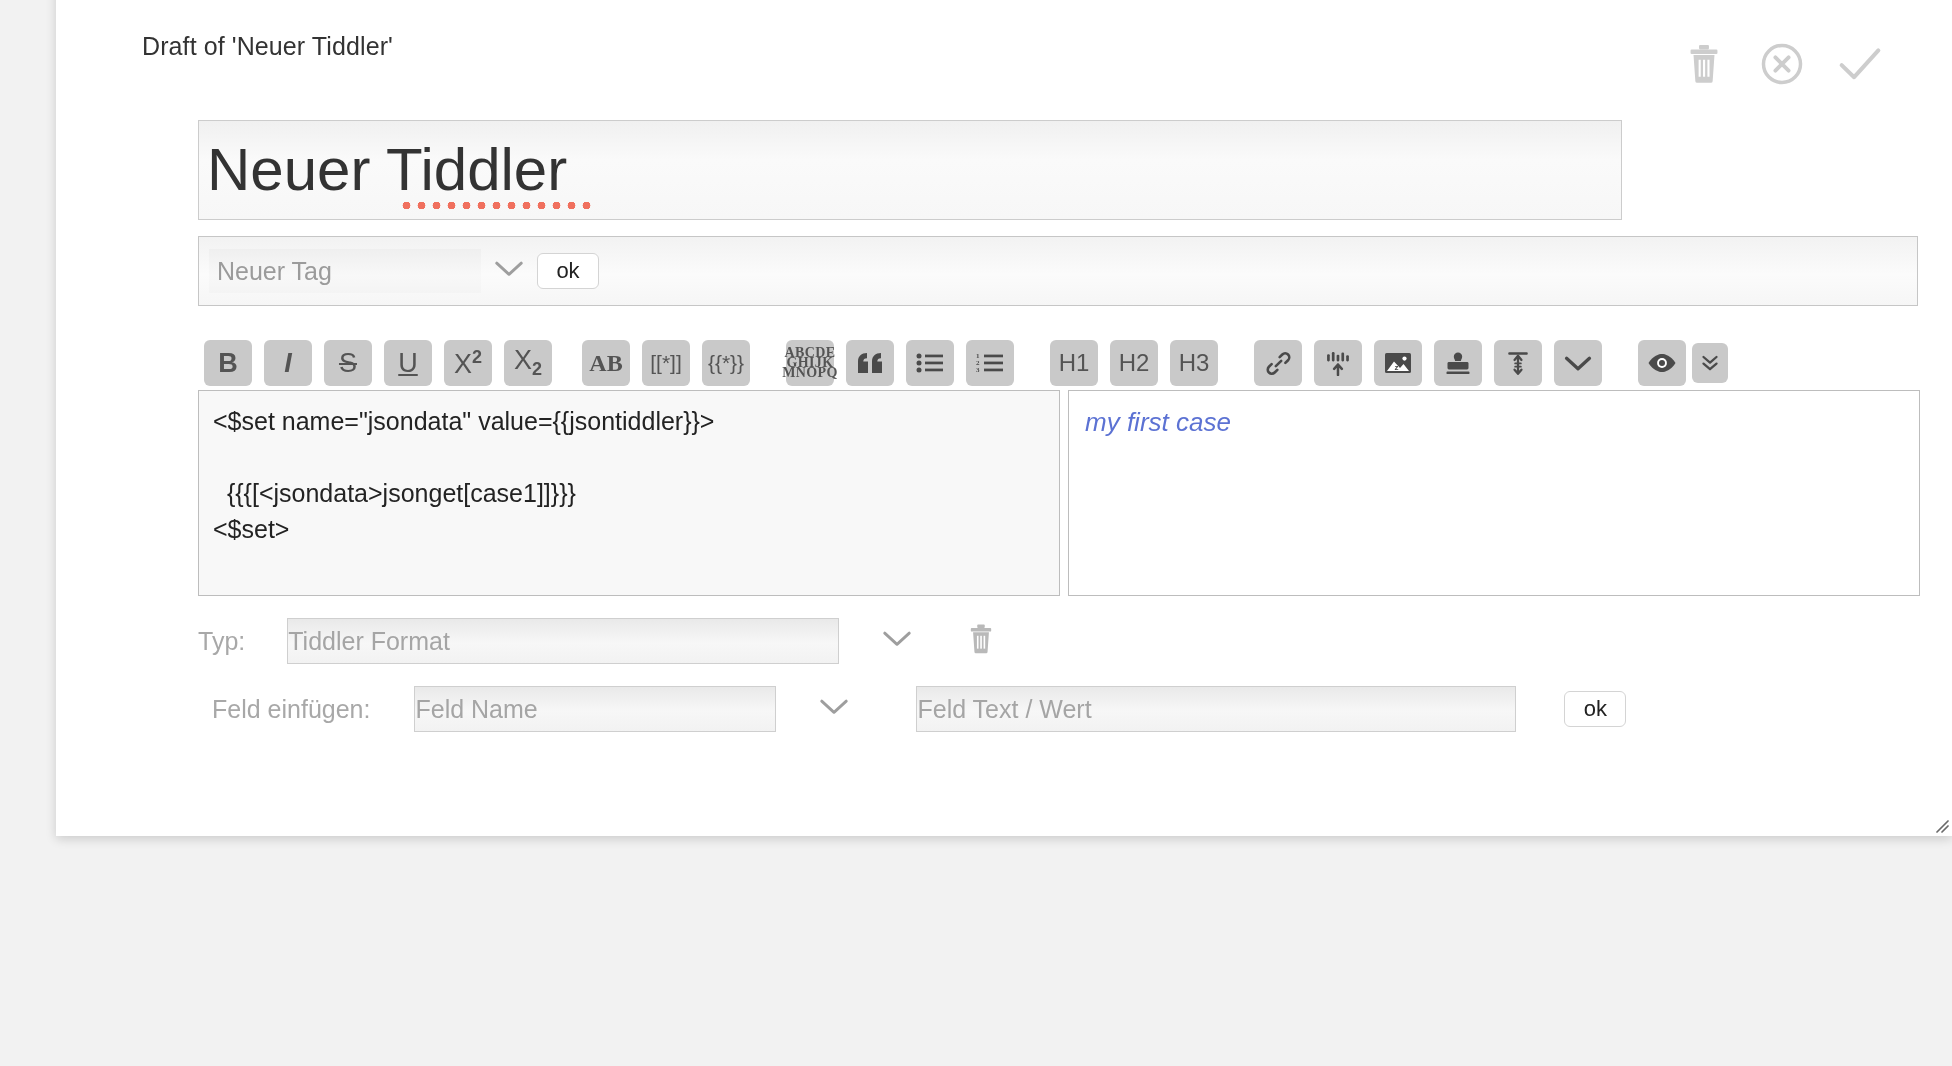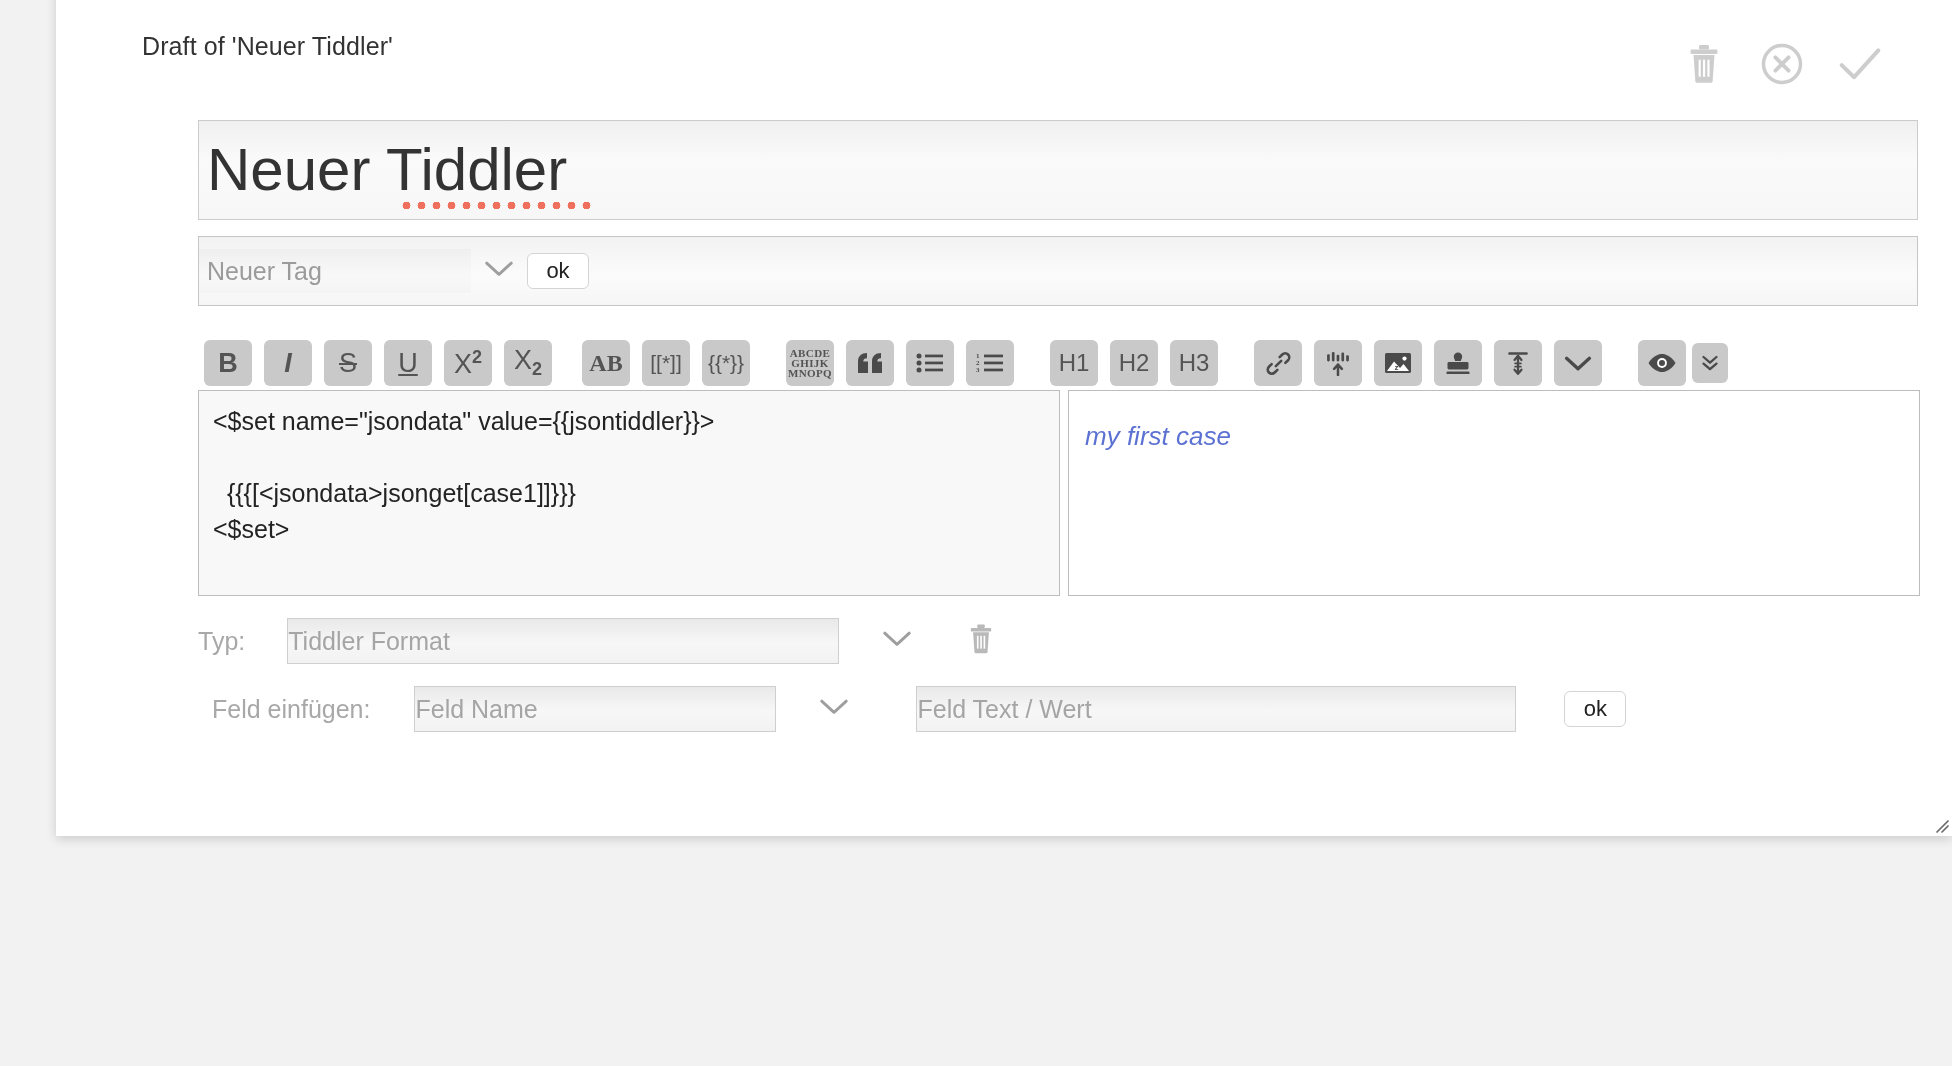--- a/index.html
+++ b/index.html
@@ -50,21 +50,21 @@
   
   .framed {
     border: 1px solid #c6c6c6;
     background: linear-gradient(to bottom, #f2f2f2 0%, #fbfbfb 55%, #f6f6f6 100%);
   }
 
   
   .title-box {
     position: absolute;
     left: 142px; top: 134px;
-    width: 1720px; height: 100px;
+    width: 1424px; height: 100px;
     background: linear-gradient(to bottom,#f0f0f0 0%,#fafafa 40%,#f7f7f7 100%);
     border: 1px solid #cccccc;
     display: flex; align-items: center;
   }
   .title-text {
     position: relative;
     margin-left: 8px;
     font-size: 60px;
     color: #333333;
     line-height: 1;
@@ -81,20 +81,21 @@
   }
 
   
   .tag-box {
     position: absolute;
     left: 142px; top: 250px;
     width: 1720px; height: 70px;
     display: flex; align-items: center;
   }
   .tag-input {
+    margin-left: 10px;
     width: 272px; height: 44px;
     background: linear-gradient(to bottom,#efefef 0%,#f8f8f8 60%,#f4f4f4 100%);
     border: none;
     display: flex; align-items: center;
     padding-left: 8px;
     font-size: 25px; color: #9b9b9b;
     cursor: text;
   }
   .chev-btn {
     width: 56px; height: 44px;
@@ -133,21 +134,21 @@
   .tb.gap  { margin-right: 36px; }
   .tb.gap2 { margin-right: 30px; }
   .tb svg { display: block; }
   .tb .sup { font-size: 18px; vertical-align: super; font-weight: bold; }
   .tb .sub { font-size: 18px; vertical-align: sub;  font-weight: bold; }
   .tb.serif { font-family: "Liberation Serif", serif; font-size: 24px; }
   .tb.hdr   { font-size: 24px; font-weight: normal; }
   .tb.small { width: 36px; height: 40px; }
   .abcde {
     font-family: "Liberation Serif", serif;
-    font-size: 11px; font-weight: bold;
+    font-size: 14px; font-weight: bold;
     line-height: 10px; text-align: center; letter-spacing: 0.4px;
   }
 
   
   .edit-pane {
     position: absolute;
     left: 142px; top: 404px;
     width: 862px; height: 206px;
     background: #f8f8f8;
     border: 1px solid #bdbdbd;
@@ -162,21 +163,21 @@
     position: absolute;
     right: 3px; bottom: 3px;
     width: 18px; height: 18px;
   }
   .preview-pane {
     position: absolute;
     left: 1012px; top: 404px;
     width: 852px; height: 206px;
     background: #ffffff;
     border: 1px solid #bdbdbd;
-    padding: 28px 16px;
+    padding: 14px 16px;
     overflow: hidden;
   }
   .preview-text {
     font-size: 26px;
     font-style: italic;
     color: #5c72d3;
     line-height: 34px;
     cursor: pointer;
   }
 

